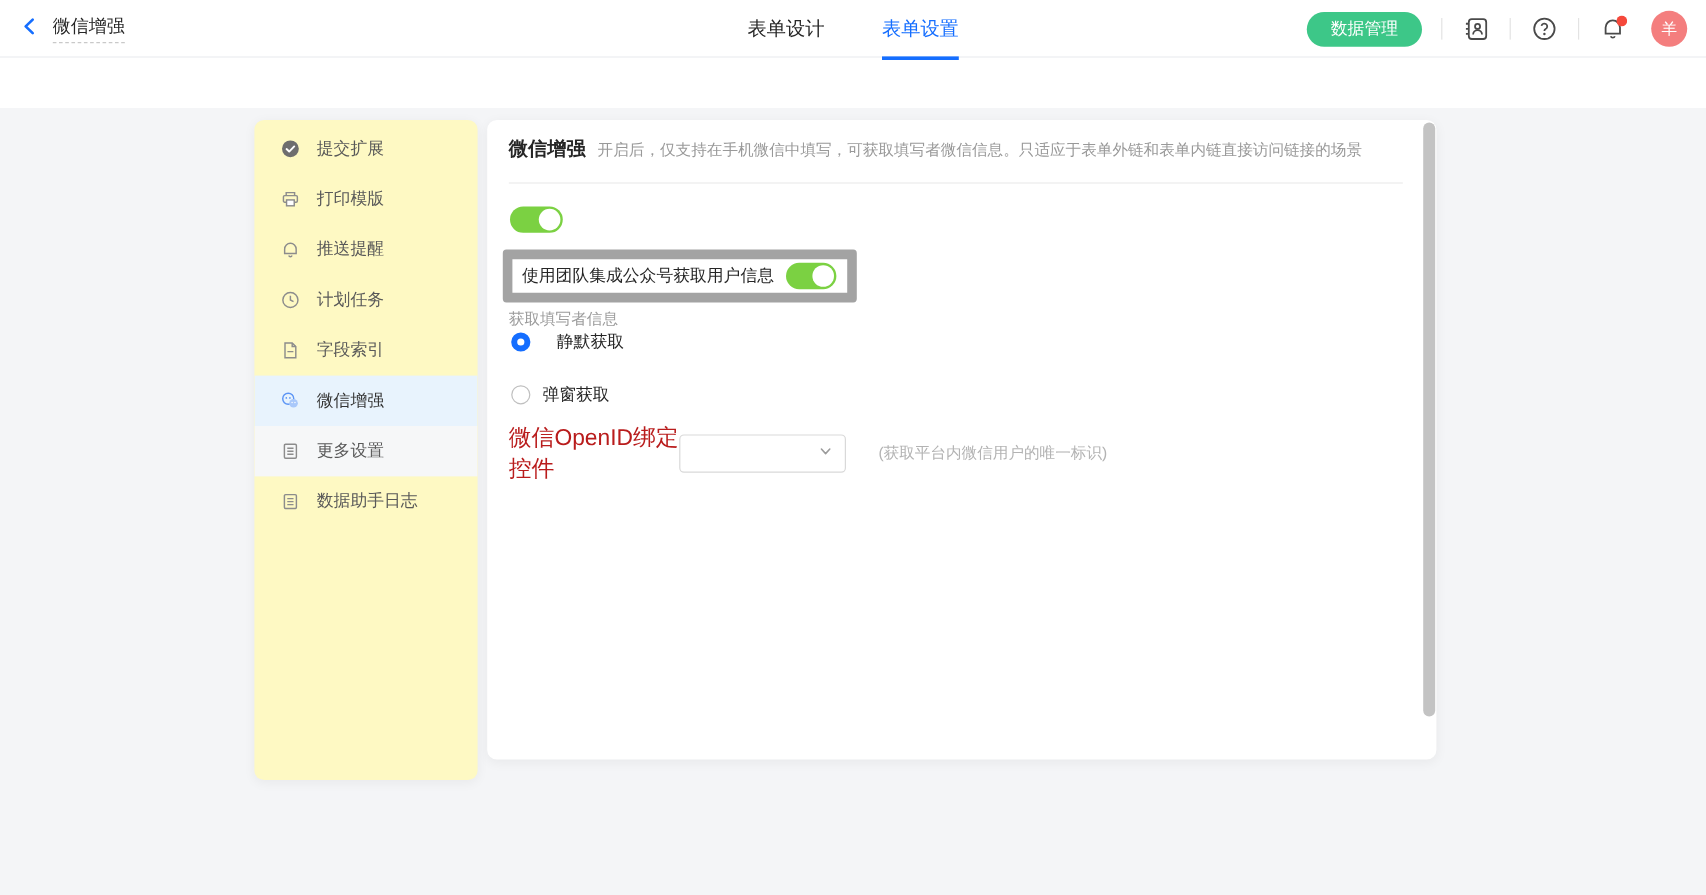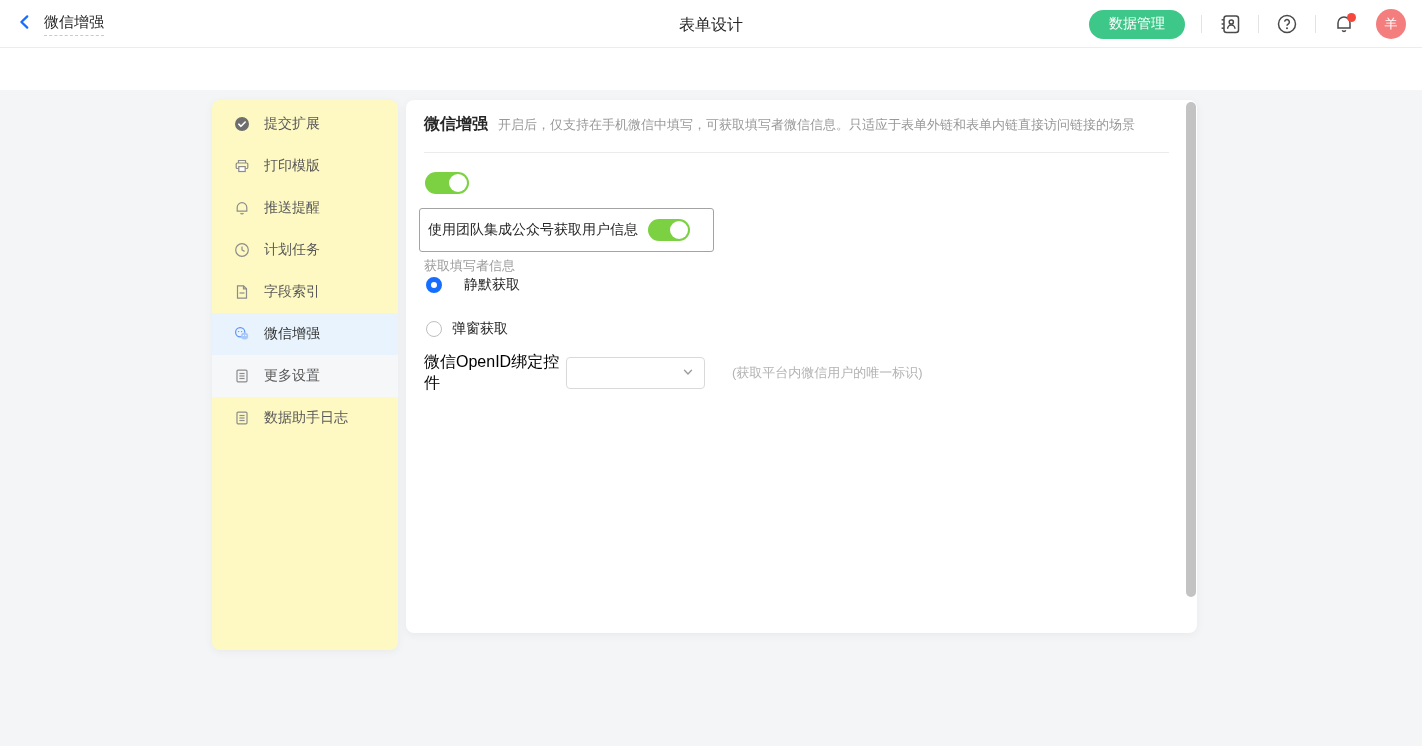--- a/index.html
+++ b/index.html
@@ -16,21 +16,21 @@
     display:flex; align-items:center;
   }
   .tb-left { position:absolute; left:14px; top:0; height:48px; display:flex; align-items:center; }
   .back-btn { width:22px; height:22px; display:flex; align-items:center; justify-content:center; cursor:pointer; }
   .form-title {
     margin-left:8px; font-size:15px; color:#262626;
     border-bottom:1px dashed #c9c9c9; padding-bottom:3px; cursor:text;
   }
   .tabs {
     position:absolute; left:50%; transform:translateX(-50%);
-    height:44px; display:flex; gap:48px;flex-direction:column;
+    height:44px; display:flex; gap:48px;
   }
   .tab {
     height:48px; line-height:46px; font-size:16px; color:#262626;
     cursor:pointer; border-bottom:3px solid transparent;
   }
   .tab.active { color:#156eff; border-bottom-color:#156eff; }
   .tb-right { position:absolute; right:16px; top:0; height:48px; display:flex; align-items:center; }
   .data-manage-btn {
     height:29px; padding:0 20px; border:none; border-radius:15px;
     background:#3dc788; color:#fff; font-size:14px; cursor:pointer;
@@ -84,41 +84,41 @@
     position:relative; cursor:pointer; flex-shrink:0;
   }
   .toggle .knob {
     position:absolute; top:2px; right:2px; width:18px; height:18px;
     border-radius:50%; background:#fff;
   }
   .master-toggle { position:absolute; left:19px; top:72px; }
   
   .annotation-box {
     position:absolute; left:13px; top:108px; width:295px; height:44px;
-    border:1px solid #a3a3a3; border-radius:3px;
+    border:8px solid #a3a3a3; border-radius:3px;
     display:flex; align-items:center; padding-left:8px;
   }
   .annotation-box .row-label { font-size:14px; color:#262626; }
   .annotation-box .toggle { margin-left:10px; width:42px; height:22px; }
   .hint-label {
     position:absolute; left:18px; top:157px; font-size:13px; color:#9b9b9b;
   }
   
   .radio-row {
     position:absolute; left:20px; display:flex; align-items:center; cursor:pointer;
   }
   .radio-row .radio {
     width:16px; height:16px; border-radius:50%; background:#fff;
     border:1px solid #bfbfbf; margin-right:10px; flex-shrink:0;
   }
   .radio-row .radio.checked { border:5px solid #156eff; }
   .radio-row .radio-label { font-size:14px; color:#262626; }
   
   .openid-row { position:absolute; left:18px; top:252px; display:flex; align-items:center; }
-  .openid-label { font-size:16px; color:#000000; width:142px; }
+  .openid-label { font-size:19px; color:#b91c1c; width:142px; }
   .openid-select {
     width:139px; height:32px; border:1px solid #d9d9d9; border-radius:4px;
     background:#fff; display:flex; align-items:center; justify-content:flex-end;
     padding-right:10px; cursor:pointer;
   }
   .select-value { flex:1; font-size:14px; color:#262626; padding-left:10px; }
   .openid-hint { font-size:13px; color:#b3b3b3; margin-left:27px; }
 </style>
 </head>
 <body>

